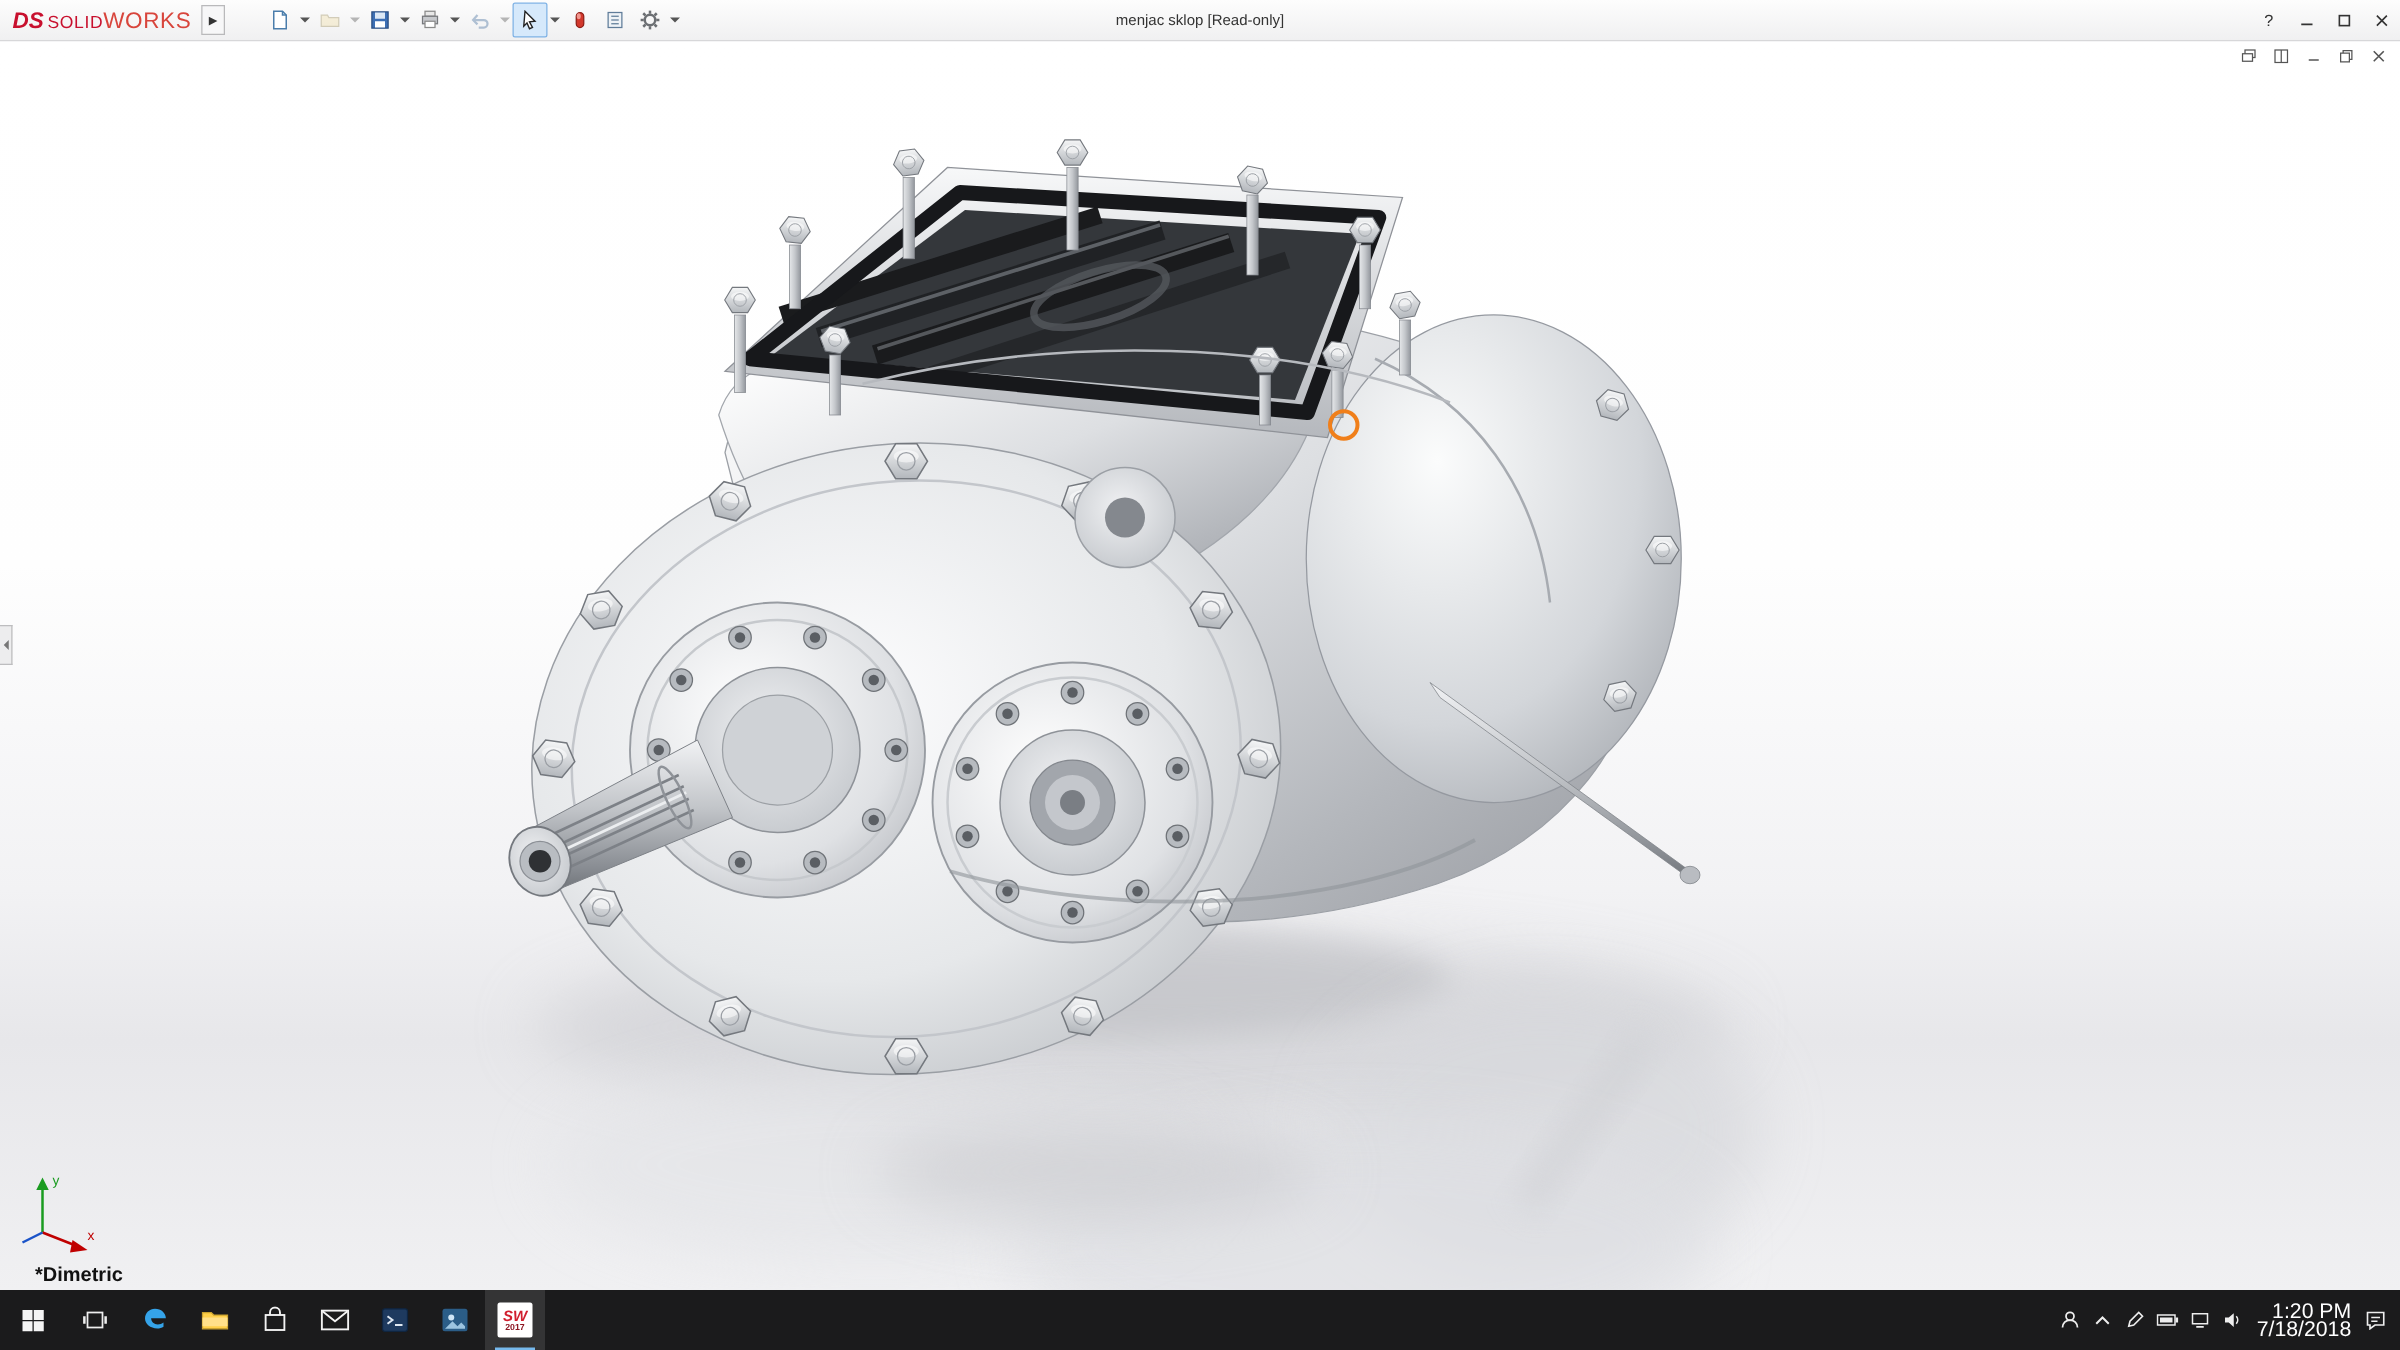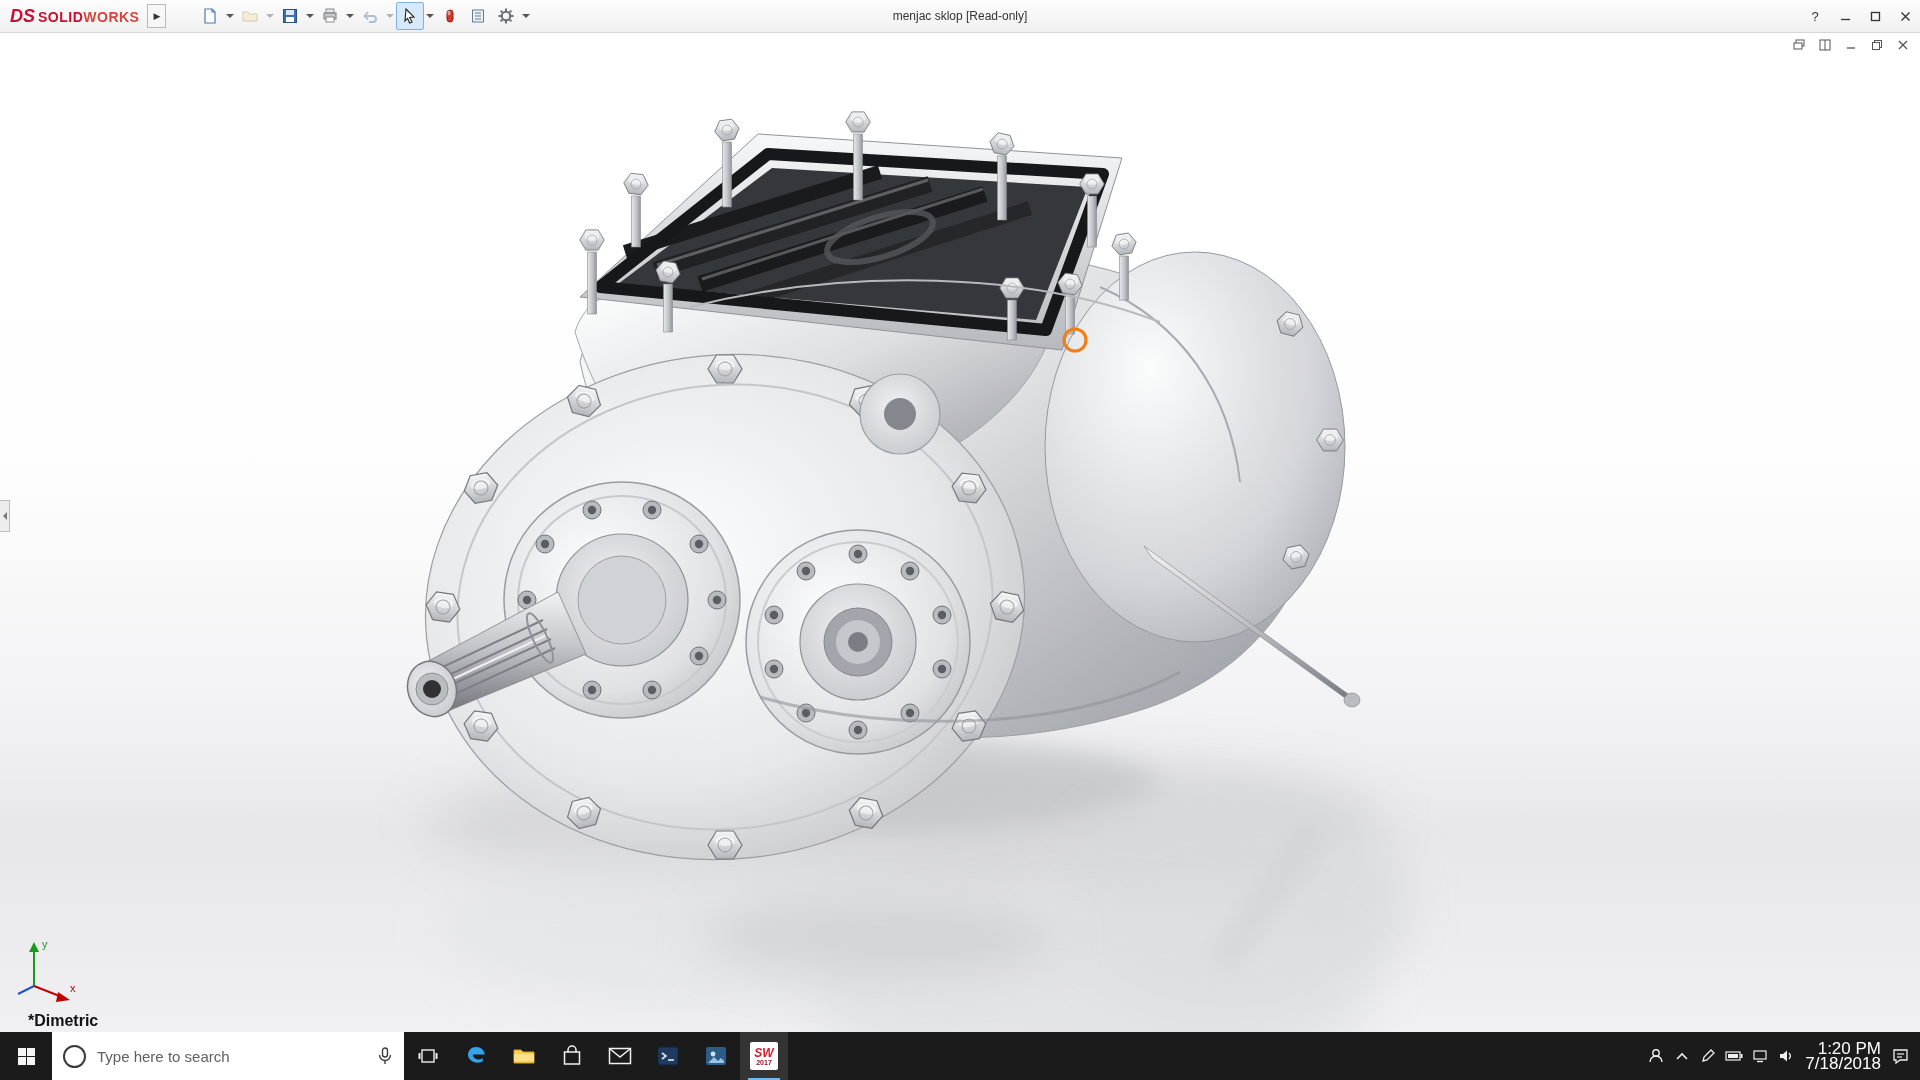--- a/index.html
+++ b/index.html
@@ -4,22 +4,22 @@
 <style>
   html,body{margin:0;padding:0;width:1920px;height:1080px;overflow:hidden;
     font-family:"Liberation Sans", sans-serif; background:#fff;}
 
   
   .titlebar{position:absolute;top:0;left:0;right:0;height:32px;
     background:linear-gradient(#fdfdfd,#f0f0f1);border-bottom:1px solid #d7d7d9;
     display:flex;align-items:center;z-index:50;}
   .logo{display:flex;align-items:baseline;margin-left:10px;white-space:nowrap;}
   .logo .ds{font-style:italic;font-weight:bold;color:#c8102e;font-size:18px;margin-right:3px;}
-  .logo .solid{font-weight:bold;color:#c8102e;font-size:14px;letter-spacing:.5px;}
-  .logo .works{font-weight:bold;color:#d8453c;font-size:14px;letter-spacing:.5px;}
+  .logo .solid{font-weight:normal;color:#c8102e;font-size:14px;letter-spacing:.5px;}
+  .logo .works{font-weight:normal;color:#d8453c;font-size:18px;letter-spacing:.5px;}
   .flyout{width:17px;height:22px;margin-left:8px;border:1px solid #b9b9bb;background:#f7f7f8;
     display:flex;align-items:center;justify-content:center;font-size:9px;color:#333;cursor:pointer;}
   .tools{display:flex;align-items:center;margin-left:30px;height:100%;}
   .tbtn{height:26px;min-width:26px;display:flex;align-items:center;justify-content:center;
     border:1px solid transparent;border-radius:2px;}
   .tbtn.disabled{opacity:.45;}
   .tbtn.active{border-color:#7fb2e5;background:#d6e9fb;}
   .dd{width:12px;height:26px;display:flex;align-items:center;justify-content:center;}
   .dd i{width:0;height:0;border-left:4px solid transparent;border-right:4px solid transparent;
     border-top:4px solid #555;}
@@ -465,29 +465,20 @@
 <div class="taskbar">
   <div class="startbtn">
     <div class="winlogo">
       <div></div>
         <div></div>
         <div></div>
         <div></div>
     </div>
   </div>
 
-  <div class="searchbox">
-    <div class="ring"></div>
-    <span class="ph">Type here to search</span>
-    <svg class="mic" width="14" height="18" viewBox="0 0 14 18">
-      <rect x="4.5" y="1" width="5" height="9" rx="2.5" fill="none" stroke="#3c3c3c" stroke-width="1.4"></rect>
-      <path d="M1.5 8a5.5 5.5 0 0 0 11 0" fill="none" stroke="#3c3c3c" stroke-width="1.4"></path>
-      <line x1="7" y1="13.5" x2="7" y2="17" stroke="#3c3c3c" stroke-width="1.4"></line>
-    </svg>
-  </div>
 
   <div class="taskicon">
     <svg width="20" height="20" viewBox="0 0 20 20">
       <rect x="4" y="4" width="12" height="12" fill="none" stroke="#eee" stroke-width="1.4"></rect>
       <rect x="0.5" y="7" width="2" height="6" fill="#eee"></rect>
       <rect x="17.5" y="7" width="2" height="6" fill="#eee"></rect>
     </svg>
   </div>
 
   <div class="taskicon">

